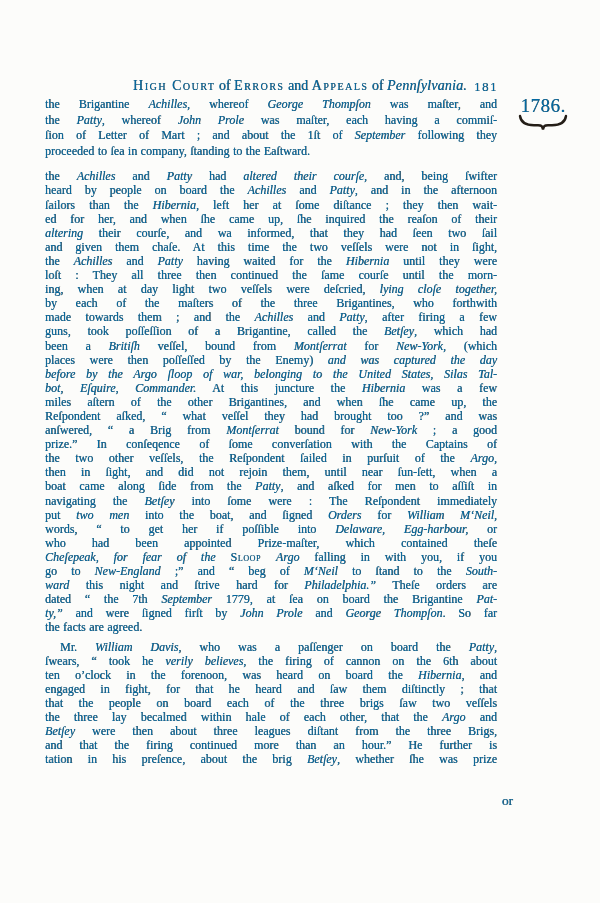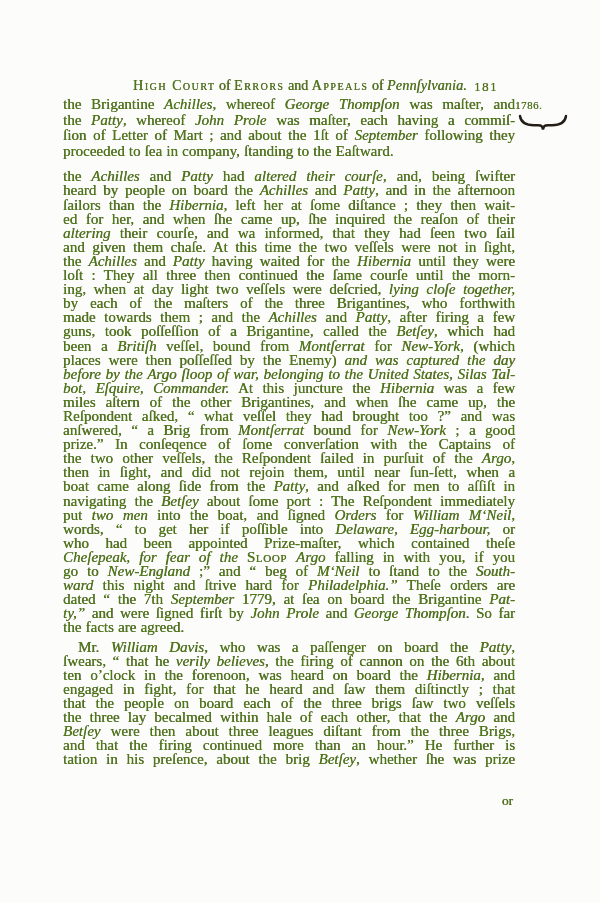--- a/index.html
+++ b/index.html
@@ -6,50 +6,50 @@
     margin:0; padding:0;
     width:600px; height:903px;
     background:#fbfbf9;
     overflow:hidden;
     font-family:"Liberation Serif","DejaVu Serif",serif;
   }
   .page{
     position:relative;
     width:600px; height:903px;
     background:#fcfcfa;
-    color:#4d7c0f;
+    color:#0369a1;
   }
   
   .page *{ text-shadow:0.3px 0 0 rgba(36,30,23,0.75); }
 
   
   .running-header{
     position:absolute; top:77px; left:0; width:600px;
     text-align:center; font-size:14px; line-height:17px;
     white-space:nowrap;
   }
   .running-header .seg-sc{ font-variant:small-caps; letter-spacing:1.5px; }
   .running-header .seg-i{ font-style:italic; letter-spacing:0.2px; }
   .page-number{
     position:absolute; right:102px; top:1px;
     font-size:13px; letter-spacing:1.5px;
   }
 
   
   .margin-note{
     position:absolute; left:515px; top:98px; width:56px;
-    text-align:left; font-size:11px; line-height:15px;
+    text-align:center; font-size:19px; line-height:15px;
     letter-spacing:0.5px;
   }
   .margin-note svg{ display:block; margin:0 auto; margin-top:0px; }
 
   
   .text-block{
-    position:absolute; left:63px; top:97px; width:452px;
-    font-size:15px;
+    position:absolute; left:45px; top:97px; width:452px;
+    font-size:12px;
   }
   .paragraph{ margin:0; }
   .para-0{ margin-bottom:10px; }
   .para-0 .line{ height:15.6px; line-height:15.6px; }
   .para-1{ margin-bottom:7px; }
   .para-1 .line{ height:14.1px; line-height:14.1px; }
   .para-2 .line{ height:13.95px; line-height:13.95px; }
 
   .line{
     text-align:justify;
@@ -111,34 +111,34 @@
         <div class="line"><span class="seg-r">places were then poſſeſſed by the Enemy) </span><span class="seg-i">and was captured the day</span></div>
         <div class="line"><span class="seg-i">before by the Argo ſloop of war, belonging to the United States, Silas Tal-</span></div>
         <div class="line"><span class="seg-i">bot, Eſquire, Commander.</span><span class="seg-r"> At this juncture the </span><span class="seg-i">Hibernia</span><span class="seg-r"> was a few</span></div>
         <div class="line"><span class="seg-r">miles aſtern of the other Brigantines, and when ſhe came up, the</span></div>
         <div class="line"><span class="seg-r">Reſpondent aſked, “ what veſſel they had brought too ?” and was</span></div>
         <div class="line"><span class="seg-r">anſwered, “ a Brig from </span><span class="seg-i">Montſerrat</span><span class="seg-r"> bound for </span><span class="seg-i">New-York</span><span class="seg-r"> ; a good</span></div>
         <div class="line"><span class="seg-r">prize.” In conſeqence of ſome converſation with the Captains of</span></div>
         <div class="line"><span class="seg-r">the two other veſſels, the Reſpondent ſailed in purſuit of the </span><span class="seg-i">Argo</span><span class="seg-r">,</span></div>
         <div class="line"><span class="seg-r">then in ſight, and did not rejoin them, until near ſun-ſett, when a</span></div>
         <div class="line"><span class="seg-r">boat came along ſide from the </span><span class="seg-i">Patty</span><span class="seg-r">, and aſked for men to aſſiſt in</span></div>
-        <div class="line"><span class="seg-r">navigating the </span><span class="seg-i">Betſey</span><span class="seg-r"> about ſome port : The Reſpondent immediately</span></div>
+        <div class="line"><span class="seg-r">navigating the </span><span class="seg-i">Betſey</span><span class="seg-r"> into ſome were : The Reſpondent immediately</span></div>
         <div class="line"><span class="seg-r">put </span><span class="seg-i">two men</span><span class="seg-r"> into the boat, and ſigned </span><span class="seg-i">Orders</span><span class="seg-r"> for </span><span class="seg-i">William M‘Neil</span><span class="seg-r">,</span></div>
         <div class="line"><span class="seg-r">words, “ to get her if poſſible into </span><span class="seg-i">Delaware, Egg-harbour,</span><span class="seg-r"> or</span></div>
         <div class="line"><span class="seg-r">who had been appointed Prize-maſter, which contained theſe</span></div>
         <div class="line"><span class="seg-i">Cheſepeak, for fear of the </span><span class="seg-sc">Sloop</span><span class="seg-r"> </span><span class="seg-i">Argo</span><span class="seg-r"> falling in with you, if you</span></div>
         <div class="line"><span class="seg-r">go to </span><span class="seg-i">New-England</span><span class="seg-r"> ;” and “ beg of </span><span class="seg-i">M‘Neil</span><span class="seg-r"> to ſtand to the </span><span class="seg-i">South-</span></div>
         <div class="line"><span class="seg-i">ward</span><span class="seg-r"> this night and ſtrive hard for </span><span class="seg-i">Philadelphia.”</span><span class="seg-r"> Theſe orders are</span></div>
         <div class="line"><span class="seg-r">dated “ the 7th </span><span class="seg-i">September</span><span class="seg-r"> 1779, at ſea on board the Brigantine </span><span class="seg-i">Pat-</span></div>
         <div class="line"><span class="seg-i">ty,”</span><span class="seg-r"> and were ſigned firſt by </span><span class="seg-i">John Prole</span><span class="seg-r"> and </span><span class="seg-i">George Thompſon</span><span class="seg-r">. So far</span></div>
         <div class="line flush"><span class="seg-r">the facts are agreed.</span></div>
       </div>
       <div class="paragraph para-2">
         <div class="line indent"><span class="seg-r">Mr. </span><span class="seg-i">William Davis</span><span class="seg-r">, who was a paſſenger on board the </span><span class="seg-i">Patty</span><span class="seg-r">,</span></div>
-        <div class="line"><span class="seg-r">ſwears, “ that he </span><span class="seg-i">verily believes</span><span class="seg-r">, the firing of cannon on the 6th about</span></div>
+        <div class="line"><span class="seg-r">ſwears, “ took he </span><span class="seg-i">verily believes</span><span class="seg-r">, the firing of cannon on the 6th about</span></div>
         <div class="line"><span class="seg-r">ten o’clock in the forenoon, was heard on board the </span><span class="seg-i">Hibernia</span><span class="seg-r">, and</span></div>
         <div class="line"><span class="seg-r">engaged in fight, for that he heard and ſaw them diſtinctly ; that</span></div>
         <div class="line"><span class="seg-r">that the people on board each of the three brigs ſaw two veſſels</span></div>
         <div class="line"><span class="seg-r">the three lay becalmed within hale of each other, that the </span><span class="seg-i">Argo</span><span class="seg-r"> and</span></div>
         <div class="line"><span class="seg-i">Betſey</span><span class="seg-r"> were then about three leagues diſtant from the three Brigs,</span></div>
         <div class="line"><span class="seg-r">and that the firing continued more than an hour.” He further is</span></div>
         <div class="line"><span class="seg-r">tation in his preſence, about the brig </span><span class="seg-i">Betſey</span><span class="seg-r">, whether ſhe was prize</span></div>
       </div>
     </div>
 

